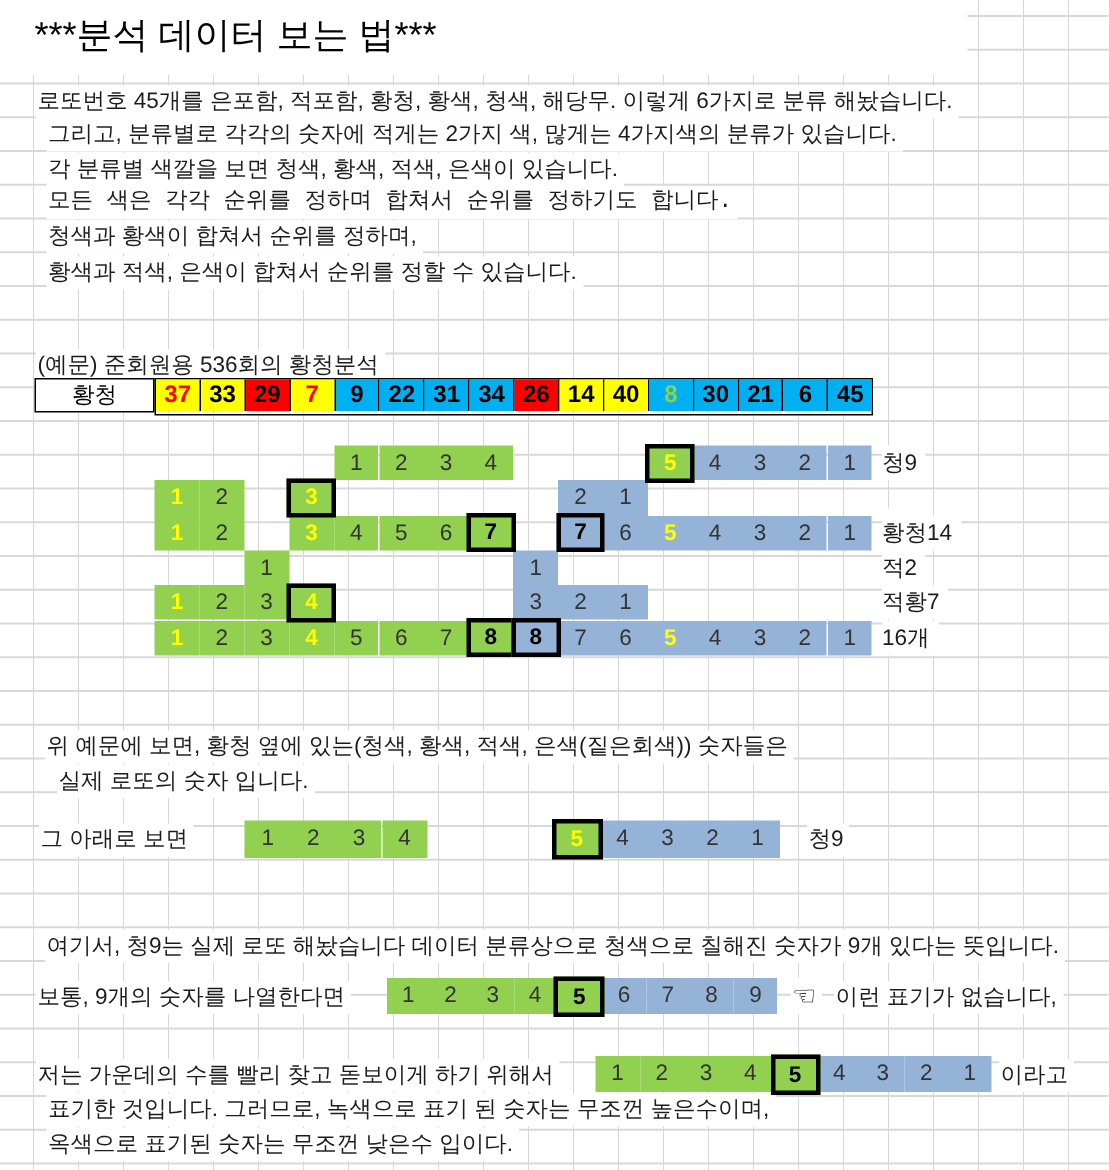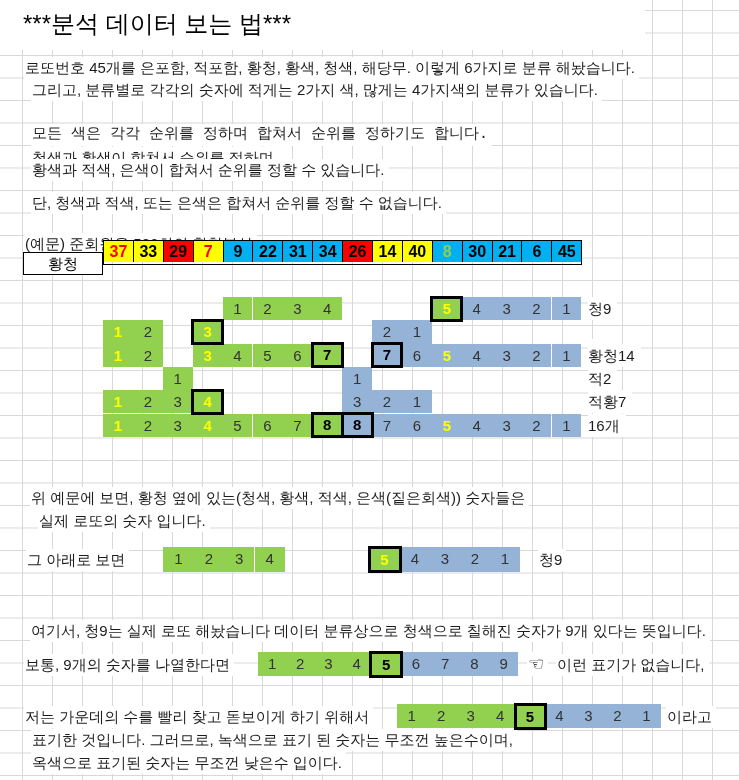--- a/index.html
+++ b/index.html
@@ -10,21 +10,21 @@
       linear-gradient(to bottom,#d8d8d8 1px,transparent 1px);
     background-size:30px 22.5px;
     background-position:22px 10px;}
   .txt{position:absolute;background:#fff;color:#1c1c1c;font-size:15px;line-height:22px;
        padding:0 4px 0 1px;white-space:nowrap;}
   .title{font-size:24px;line-height:44px;color:#000;letter-spacing:0px;}
   .wrect{position:absolute;background:#fff;}
   
   .hdrlabel{position:absolute;left:23px;top:252px;width:80px;height:23px;background:#fff;
     border:1px solid #000;box-sizing:border-box;text-align:center;line-height:21px;font-size:15px;color:#000;}
-  .hdrrow{position:absolute;left:103px;top:240px;height:23px;display:flex;border:1px solid #000;box-sizing:content-box;}
+  .hdrrow{position:absolute;left:103px;top:252px;height:23px;display:flex;border:1px solid #000;box-sizing:content-box;}
   .hcell{width:28.9px;height:21px;border-right:1px solid #000;text-align:center;
          font-size:16px;font-weight:bold;line-height:21px;color:#000;}
   .hcell:last-child{border-right:none;width:28.9px;}
   .hy{background:#FFFF00;} .hd{background:#FF0000;} .hc{background:#00B0F0;}
   .hr{color:#FF0000;} .hg{color:#8FD14F;}
   
   .dcell{position:absolute;text-align:center;font-size:15px;color:#333;box-sizing:border-box;}
   .cg{background:#92D050;} .cb{background:#95B3D7;}
   .fy{color:#FFFF00;font-weight:bold;} .fb{color:#000;font-weight:bold;}
   .bx{border:3px solid #000;z-index:3;font-weight:bold;color:#000;}
@@ -35,24 +35,24 @@
 </head>
 <body>
 
 <div id="sheet">
 
   <div class="wrect" style="left:0;top:0;width:645px;height:50px;"></div>
   <div class="txt title" style="left:22px;top:2px;">***분석 데이터 보는 법***</div>
 
   <div class="txt" style="left:24px;top:57px;text-align:right;">로또번호 45개를 은포함, 적포함, 황청, 황색, 청색, 해당무. 이렇게 6가지로 분류 해놨습니다.</div>
   <div class="txt" style="left:31px;top:79px;">그리고, 분류별로 각각의 숫자에 적게는 2가지 색, 많게는 4가지색의 분류가 있습니다.</div>
+  <div class="txt" style="left:31px;top:102px;">각 분류별 색깔을 보면 청색, 황색, 적색, 은색이 있습니다.</div>
   <div class="txt" style="left:31px;top:124px;font-family:Liberation Mono, monospace;">모든 색은 각각 순위를 정하며 합쳐서 순위를 정하기도 합니다.</div>
   <div class="txt" style="left:31px;top:147px;">청색과 황색이 합쳐서 순위를 정하며,</div>
-  <div class="txt" style="left:31px;top:159px;">황색과 적색, 은색이 합쳐서 순위를 정할 수 있습니다.</div>
-  <div class="txt" style="left:31px;top:192px;">단, 청색과 적색, 또는 은색은 합쳐서 순위를 정할 수 없습니다.</div>
+  <div class="txt" style="left:31px;top:171px;">황색과 적색, 은색이 합쳐서 순위를 정할 수 있습니다.</div>
 
   <div class="txt" style="left:24px;top:233px;text-align:right;">(예문) 준회원용 536회의 황청분석</div>
 
   <div class="hdrlabel">황청</div>
   <div class="hdrrow" id="hdr-cells">
       <span class="hcell hy hr">37</span>
       <span class="hcell hy ">33</span>
       <span class="hcell hd ">29</span>
       <span class="hcell hy hr">7</span>
       <span class="hcell hc ">9</span>

